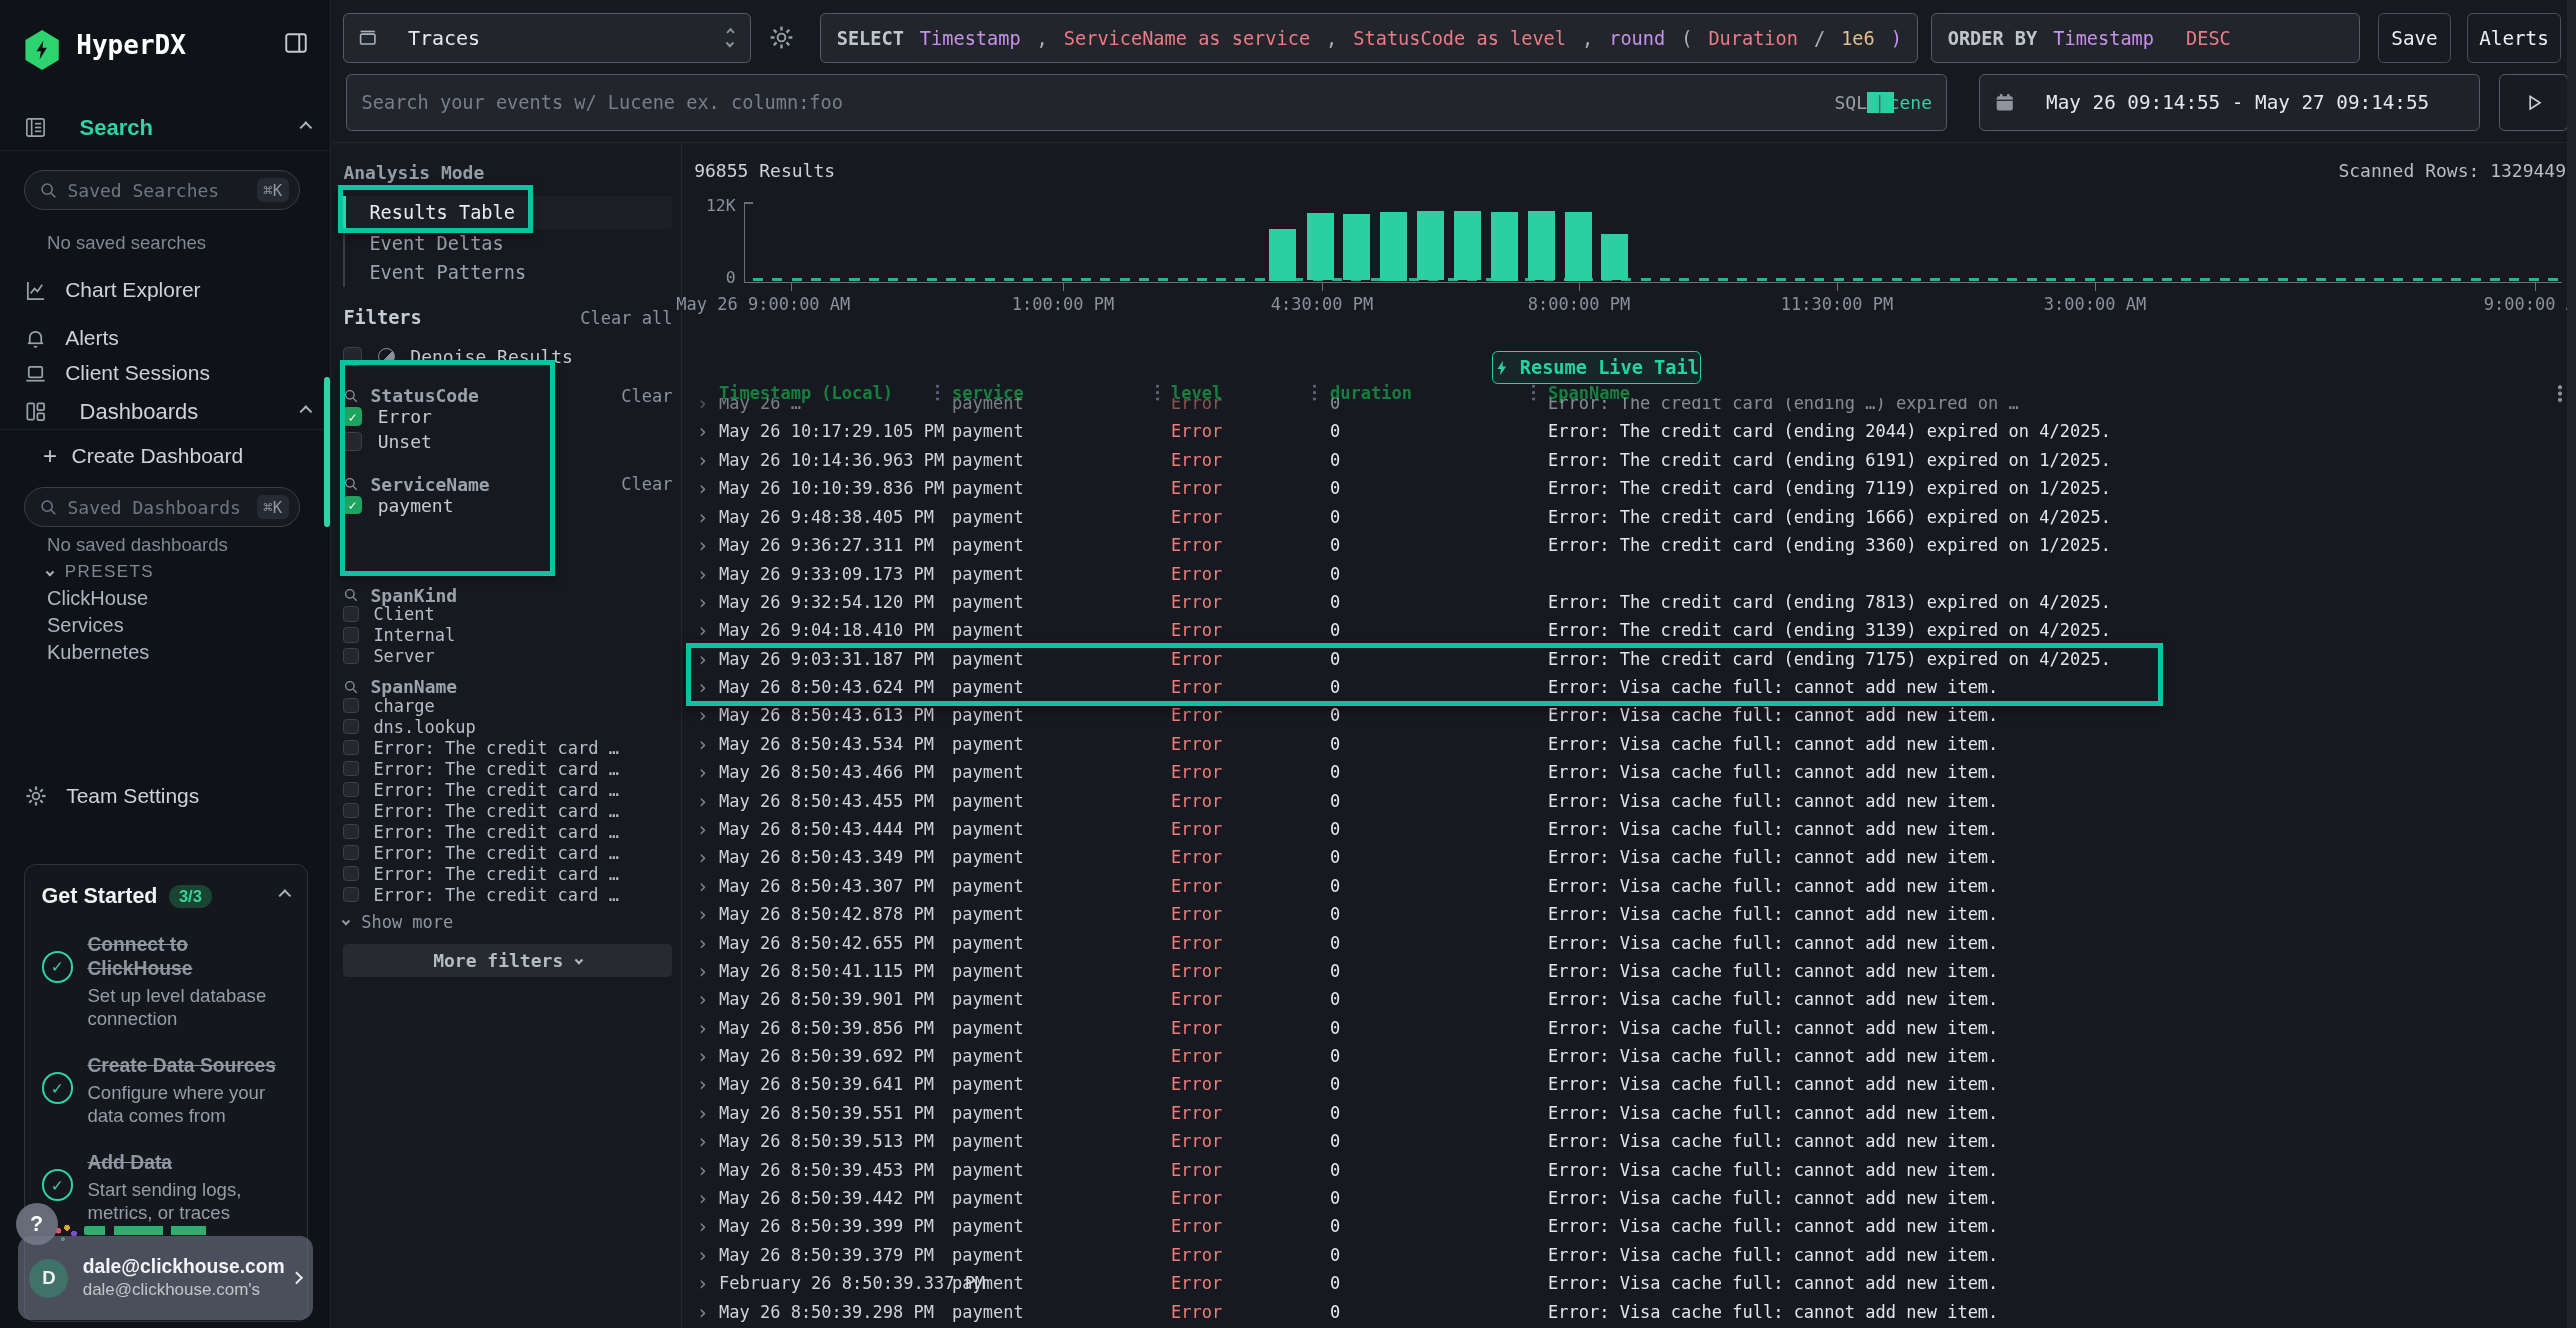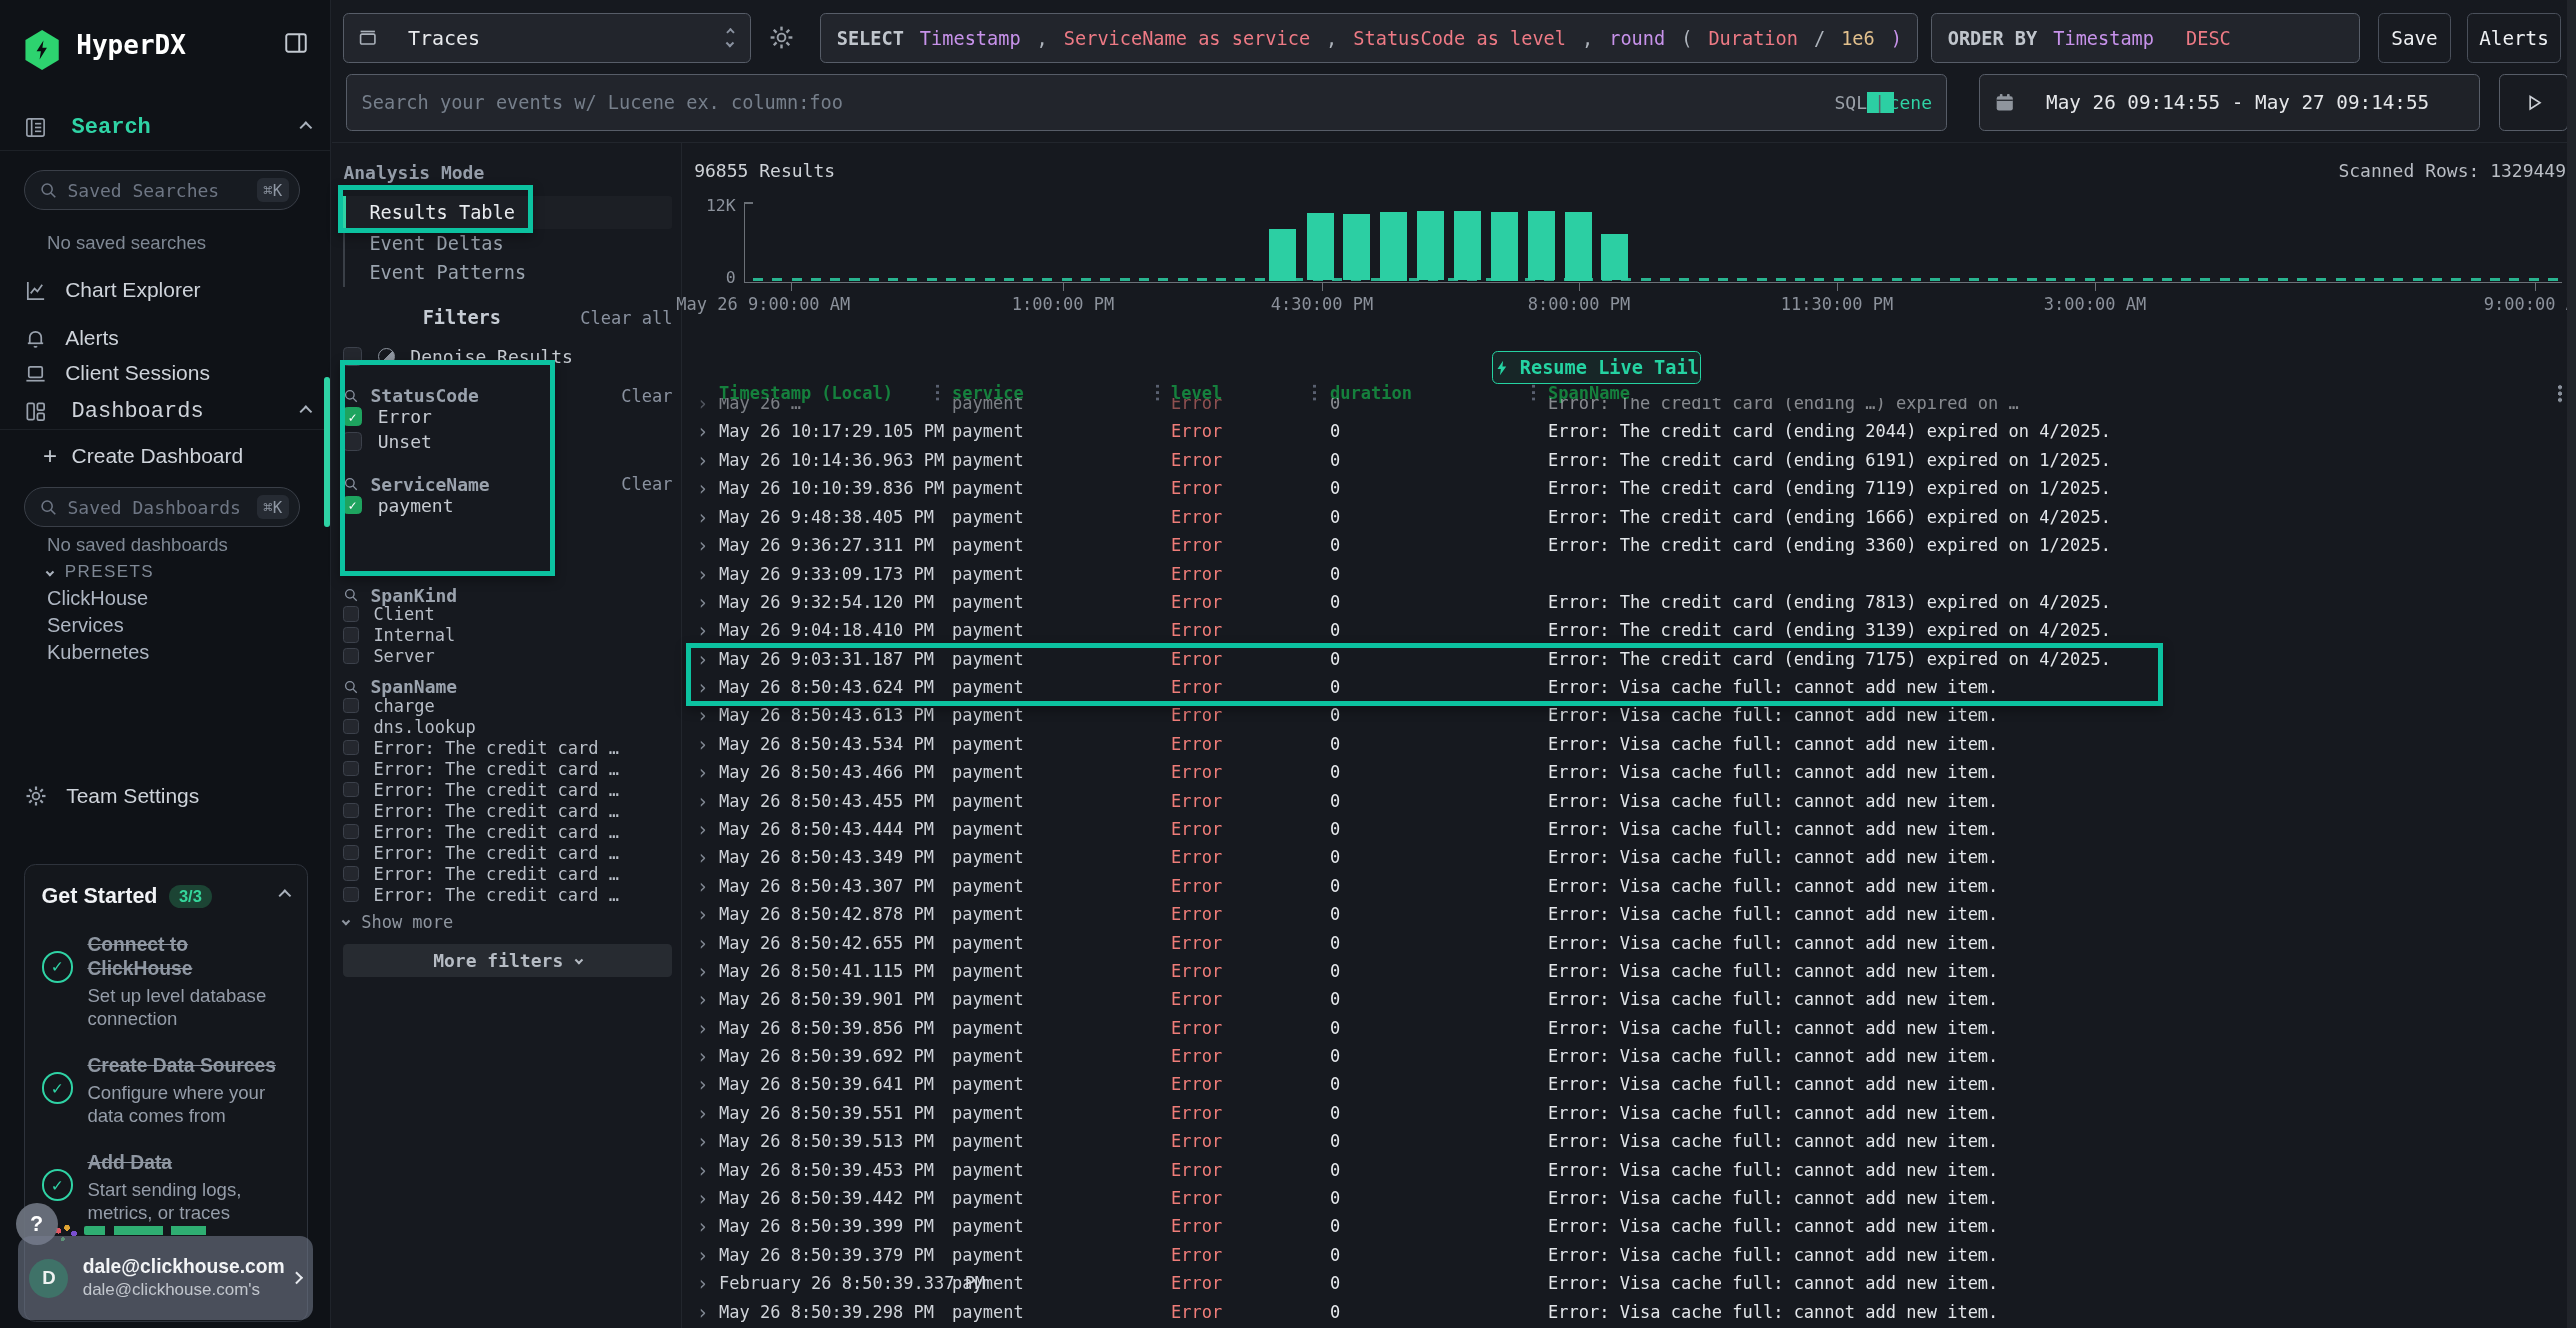--- a/index.html
+++ b/index.html
@@ -9,21 +9,21 @@
 
   
   .sidebar { position:absolute; left:0; top:0; width:331px; height:1328px;
              background:#0f1217; border-right:1.4px solid #20242b; }
   .logo-row { position:absolute; left:23.6px; top:30px; right:21.5px; height:42px; display:flex; align-items:flex-start; }
   .hexlogo { width:37px; height:40px; background:#2dd36f;
              clip-path:polygon(50% 0,95% 25%,95% 75%,50% 100%,5% 75%,5% 25%);
              display:flex; align-items:center; justify-content:center; }
   .logo-title { font-family:"DejaVu Sans Mono", monospace; font-weight:bold; font-size:26px; color:#fff; margin-left:15.7px; flex:1; }
   .nav-head { position:absolute; left:23.6px; right:20px; height:31.5px; display:flex; align-items:center; }
-  .nav-head .lbl { font-size:22px; font-weight:bold; margin-left:25px; flex:1;font-family:Liberation Mono, monospace; }
+  .nav-head .lbl { font-size:22px; font-weight:bold; margin-left:33px; flex:1; }
   .nav-item { position:absolute; left:23.6px; right:20px; height:30px; display:flex; align-items:center; font-size:21px; color:#ced3da; }
   .nav-item .lbl { margin-left:18.6px; }
   .side-div { position:absolute; left:0; right:0; height:1.4px; background:#1d2127; }
   .pill { position:absolute; left:23.6px; width:276px; height:40px; border:1.4px solid #3a3f48; border-radius:21.5px;
           background:#171b21; display:flex; align-items:center; padding:0 10px 0 14.3px; }
   .pill .ph { font-family:"DejaVu Sans Mono", monospace; font-size:18px; color:#6e7684; margin-left:10px; flex:1; }
   .kbd { background:#262b33; color:#8f97a3; border-radius:5.7px; font-size:15.7px; padding:2.9px 6.4px; font-family:"DejaVu Sans Mono", monospace; }
   .muted-line { position:absolute; left:47px; font-size:18.6px; color:#7f8894; }
   .preset-item { font-size:20px; color:#aeb6c2; height:27px; display:flex; align-items:center; }
   .presets-wrap { position:absolute; left:47px; top:585px; }
@@ -102,21 +102,21 @@
 
   
   .fpanel { position:absolute; left:11.4px; top:143px; width:329px; bottom:0;
             font-family:"DejaVu Sans Mono", monospace; }
   .fp-title { margin-top:18.6px; font-size:18px; font-weight:bold; color:#949ca8; }
   .am-list { margin-top:13.6px; border-left:2.9px solid #3a3f47; }
   .am-item { height:29px; display:flex; align-items:center; padding-left:24px; font-size:18.6px; color:#9aa3ae; position:relative; }
   .am-item.selected { height:33px; background:#1c1f25; color:#e8ebef; border-radius:0 2.9px 2.9px 0; }
   .am-item.selected::before { content:""; position:absolute; left:-2.9px; top:0; bottom:0; width:3.6px; background:#2fd3a5; }
   .filters-head { margin-top:20px; display:flex; align-items:center; }
-  .filters-head .t { font-size:18.6px; font-weight:bold; color:#c6ccd4; flex:1;text-align:center; }
+  .filters-head .t { font-size:18.6px; font-weight:bold; color:#c6ccd4; flex:1; }
   .clear-link { font-size:17px; color:#8a92a0; }
   .den-row { margin-top:18px; display:flex; align-items:center; gap:15.7px; }
   .den-icon { width:17px; height:17px; border:1.4px solid #8f96a0; border-radius:50%;
               background:linear-gradient(135deg, transparent 52%, #8f96a0 52%); }
   .cb { width:18.6px; height:18.6px; border-radius:4.3px; background:#24272e; border:1.4px solid #3c414b; flex:0 0 auto; }
   .cb.checked { background:#1ea45f; border-color:#1ea45f; color:#fff; display:flex; align-items:center; justify-content:center; font-size:13.6px; font-weight:bold; }
   .fgroup { margin-top:20px; position:relative; }
   .fgroup.g2 { margin-top:21.5px; }
   .fgroup.g3 { margin-top:69px; }
   .fgroup.g4 { margin-top:11.4px; }

